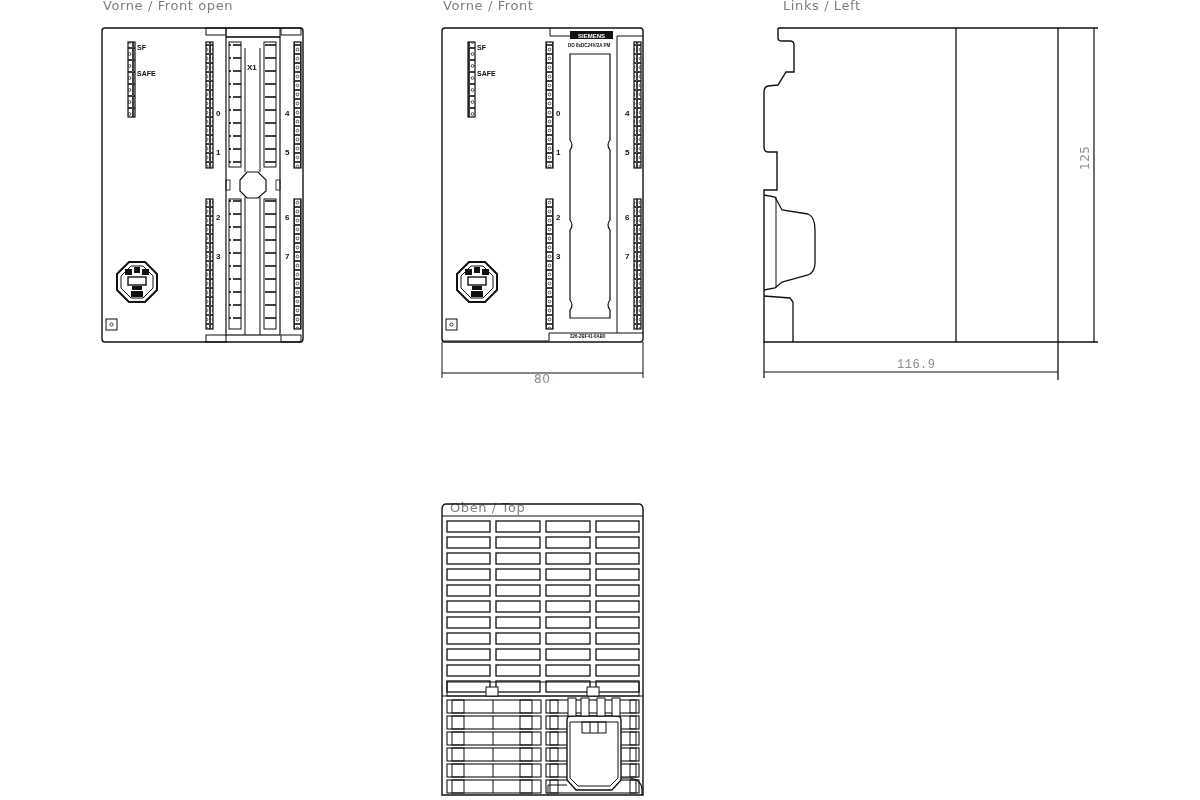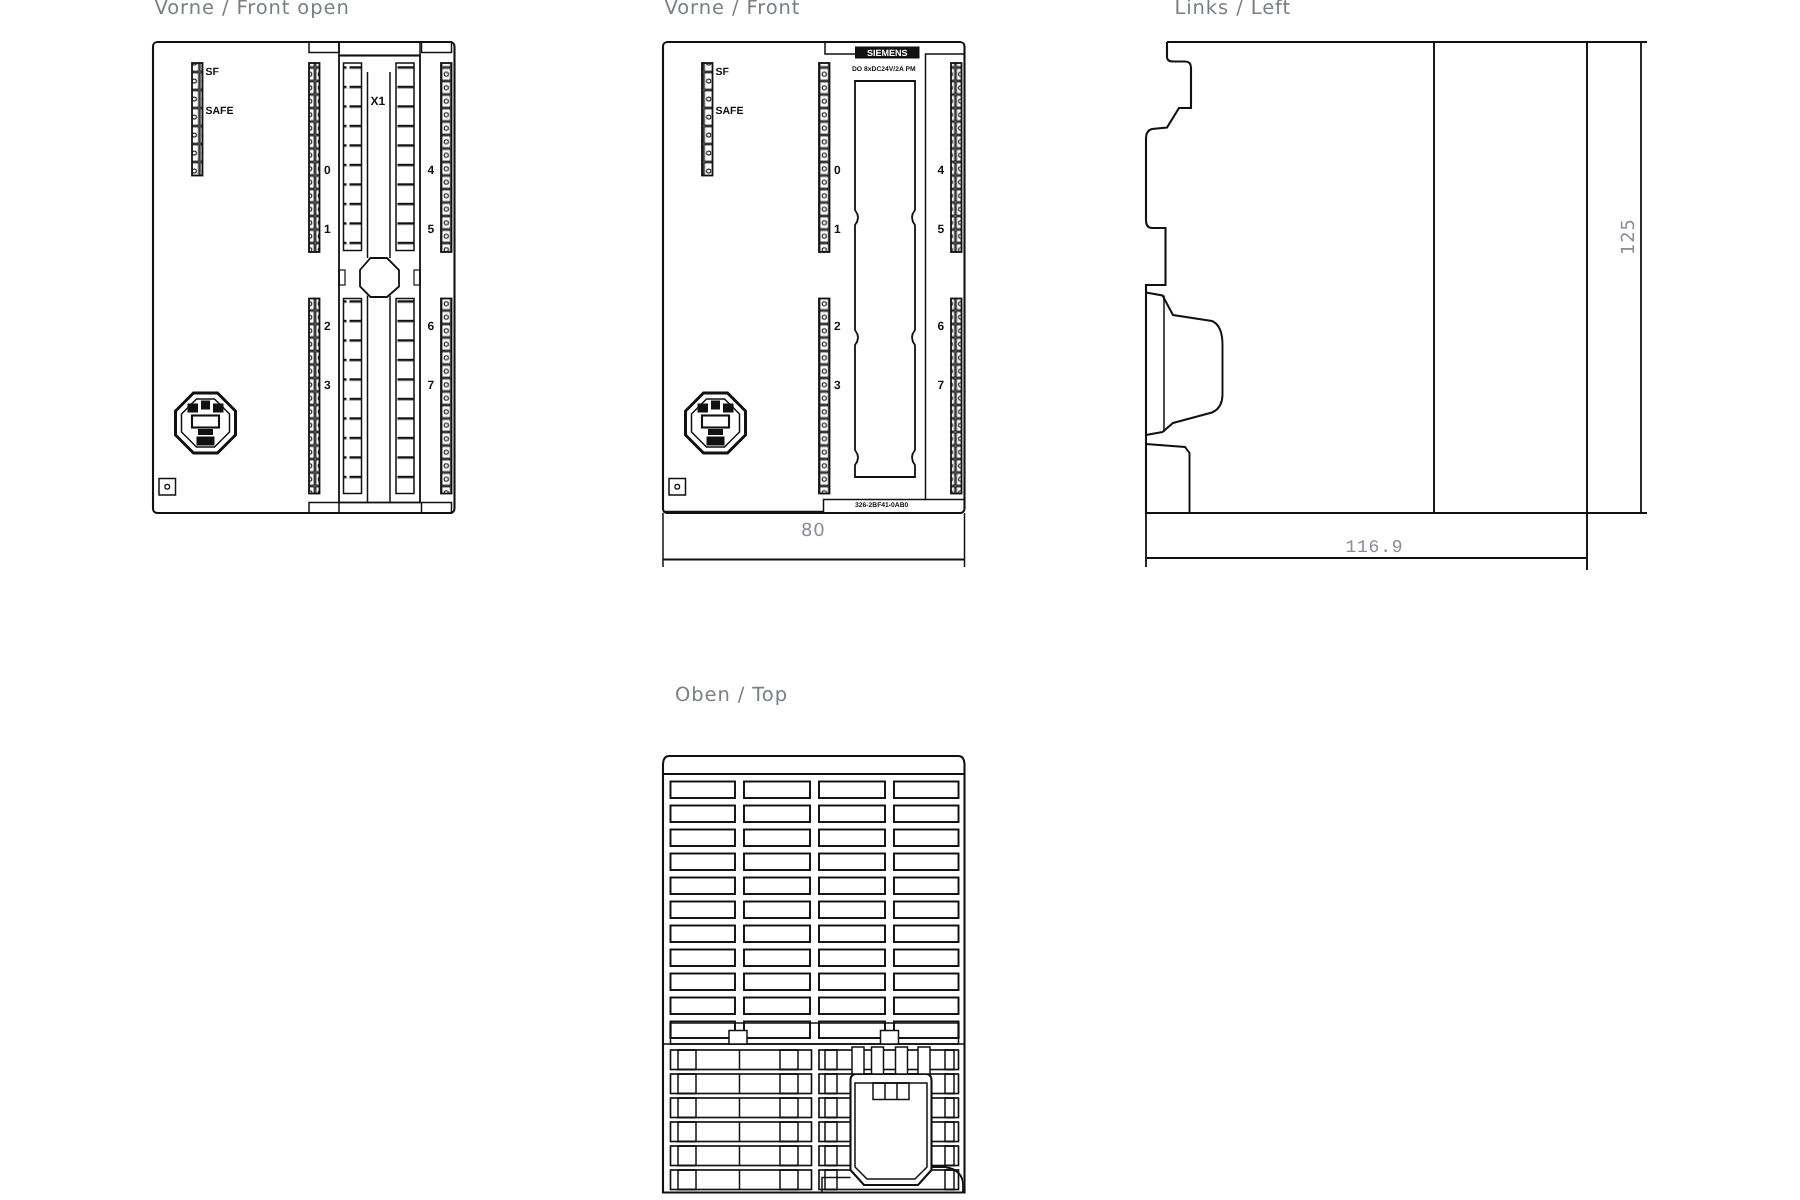--- a/index.html
+++ b/index.html
@@ -11,23 +11,23 @@
                font-family:"DejaVu Sans", sans-serif; }
   svg { position:absolute; left:0; top:0; }
   .lbl { font-family:"Liberation Sans", sans-serif; font-weight:bold; fill:#111; }
 </style>
 </head>
 <body>
 
 <div class="view-title" style="left:103px; top:-2px;">Vorne  /  Front open</div>
 <div class="view-title" style="left:443px; top:-2px;">Vorne  /  Front</div>
 <div class="view-title" style="left:783px; top:-2px;">Links  /  Left</div>
-<div class="view-title" style="left:450px; top:456px;">Oben  /  Top</div>
-
-<div class="dim-label" style="left:534px; top:346px;">80</div>
+<div class="view-title" style="left:450px; top:500px;">Oben  /  Top</div>
+
+<div class="dim-label" style="left:534px; top:372px;">80</div>
 <div class="dim-label" style="left:897px; top:358px;font-family:Liberation Mono, monospace;">116.9</div>
 <div class="dim-label" style="left:1078px; top:170px; transform:rotate(-90deg); transform-origin:left top;"><span>125</span></div>
 
 <svg width="1200" height="800" viewBox="0 0 1200 800">
   <defs>
 
     <g id="strip14">
       <rect x="0" y="0" width="7" height="126" fill="none" stroke="#111" stroke-width="1.2"></rect>
     </g>
     <pattern id="termpat" x="0" y="0" width="7" height="9" patternUnits="userSpaceOnUse">

